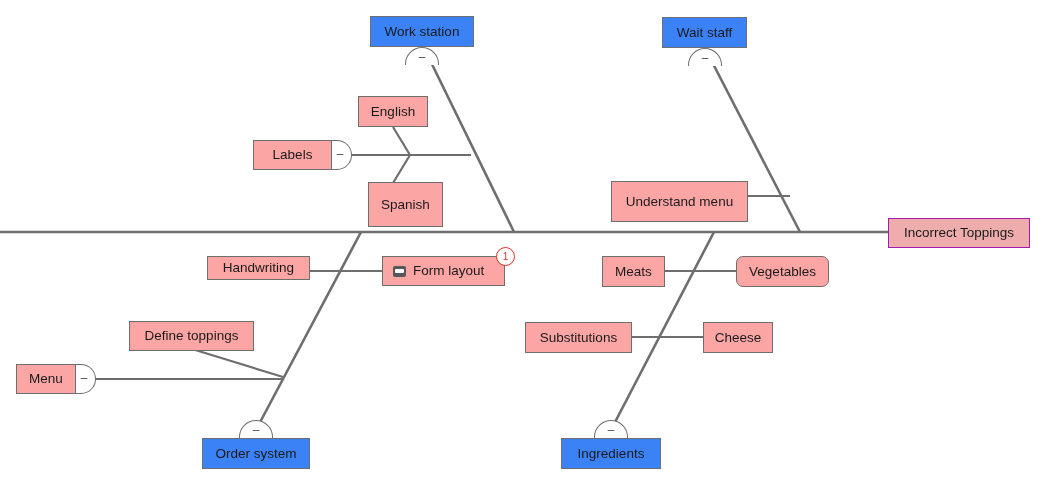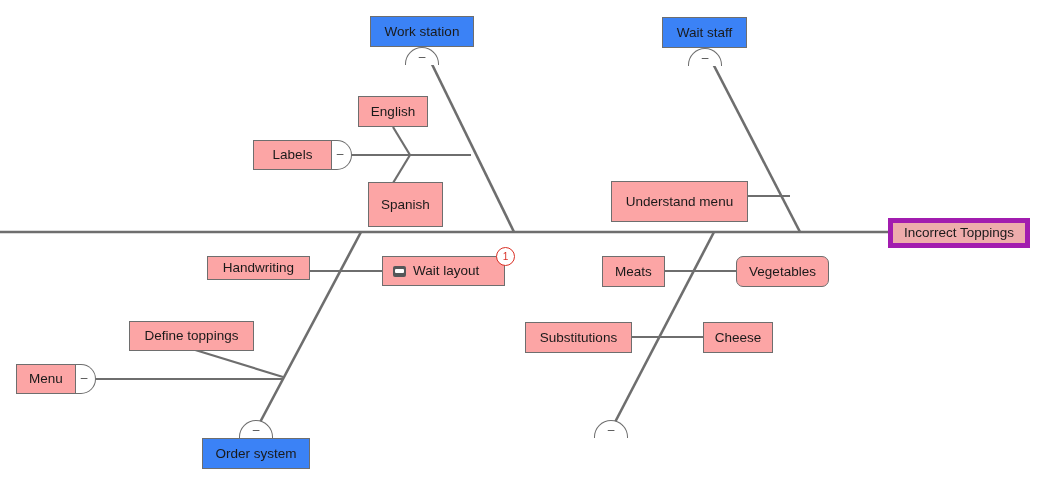--- a/index.html
+++ b/index.html
@@ -35,21 +35,21 @@
     justify-content:center;
     white-space:nowrap;
     z-index:3;
   }
   .node.filled{
     background:#3b82f6;
     border-color:#6e6e6e;
   }
   .node.effect{
     background:#eeacac;
-    border:5px solid #a21caf;
+    border:1px solid #a21caf;
     color:#1a1a1a;
   }
   .node .label{ padding:0 10px; pointer-events:none; }
 
   
   .handle{
     position:absolute;
     z-index:4;
     background:#ffffff;
     border:1px solid #6e6e6e;
@@ -196,37 +196,40 @@
   <div class="handle top" style="left:239px; top:420px;">
     <span class="sign">–</span>
   </div>
 
   <div class="node" style="left:207px; top:256px; width:103px; height:24px;">
     <span class="label">Handwriting</span>
   </div>
 
   <div class="node" style="left:382px; top:256px; width:123px; height:30px; justify-content:flex-start; padding-left:10px;">
     <span class="note-icon"></span>
-    <span class="label" style="padding:0;">Wait layout</span>
+    <span class="label" style="padding:0;">Form layout</span>
   </div>
   <div class="badge" style="left:496px; top:247px;">
     <span>1</span>
   </div>
 
   <div class="node" style="left:129px; top:321px; width:125px; height:30px;">
     <span class="label">Define toppings</span>
   </div>
 
   <div class="node" style="left:16px; top:364px; width:60px; height:30px;">
     <span class="label">Menu</span>
   </div>
   <div class="handle right" style="left:76px; top:364px;">
     <span class="sign">–</span>
   </div>
 
+  <div class="node filled" style="left:561px; top:438px; width:100px; height:31px;">
+    <span class="label">Ingredients</span>
+  </div>
   <div class="handle top" style="left:594px; top:420px;">
     <span class="sign">–</span>
   </div>
 
   <div class="node" style="left:602px; top:256px; width:63px; height:31px;">
     <span class="label">Meats</span>
   </div>
   <div class="node" style="left:736px; top:256px; width:93px; height:31px;border-radius:7px;">
     <span class="label">Vegetables</span>
   </div>

